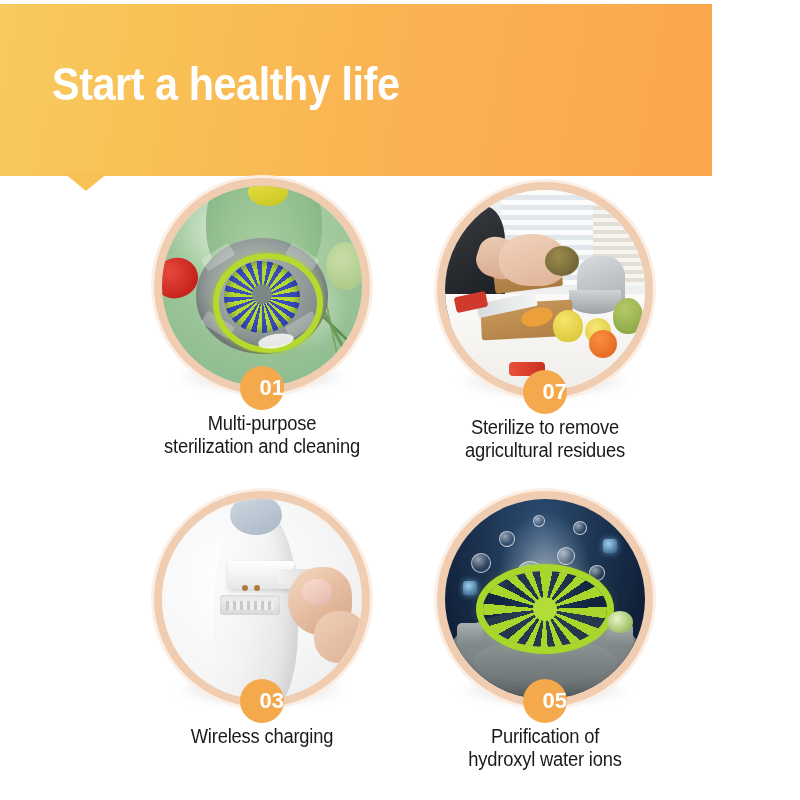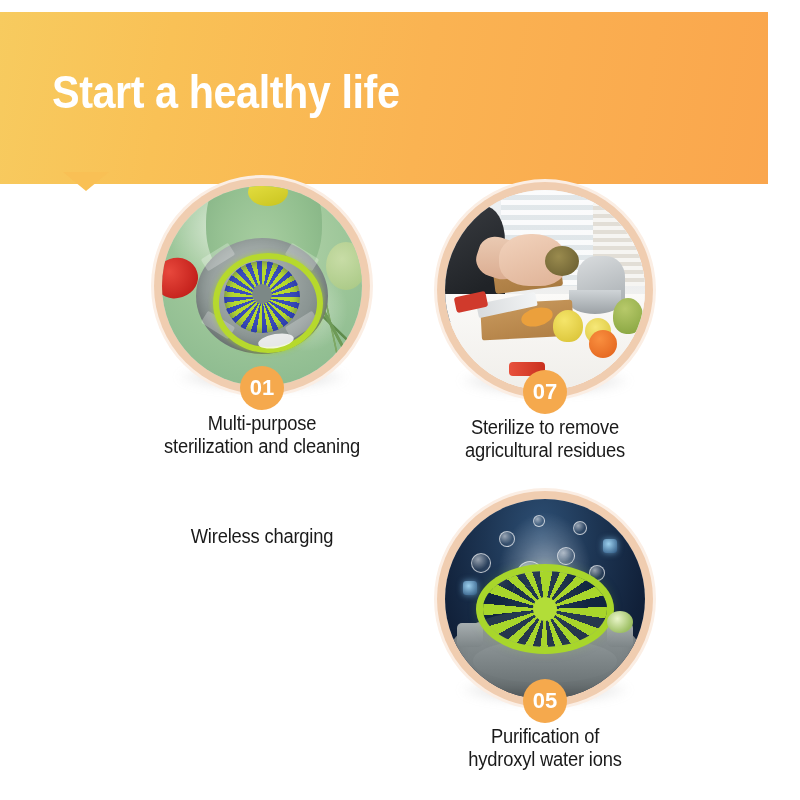--- a/index.html
+++ b/index.html
@@ -12,22 +12,22 @@
     background: #ffffff;
     font-family: "Liberation Sans", sans-serif;
     overflow: hidden;
     position: relative;
   }
 
   
   .banner {
     position: absolute;
     left: 0;
-    top: 12px;
-    width: 768px;
+    top: 4px;
+    width: 712px;
     height: 172px;
     background: linear-gradient(100deg, #f7cb5f 0%, #f9c156 22%, #fab352 55%, #faa64d 100%);
   }
   .banner-tail {
     position: absolute;
     left: 63px;
     top: 172px;
     width: 0;
     height: 0;
     border-left: 23px solid transparent;
@@ -455,21 +455,21 @@
     top: 180px;
     transform: translateX(-50%);
     width: 44px;
     height: 44px;
     border-radius: 50%;
     background: #f5a94d;
     color: #ffffff;
     font-size: 22px;
     font-weight: 600;
     line-height: 44px;
-    text-align: center;
+    text-align: right;
     letter-spacing: 0px;
     z-index: 5;
   }
 
   
   .caption {
     margin-top: 26px;
     font-size: 19.5px;
     line-height: 1.2;
     color: #1a1a1a;
@@ -548,20 +548,40 @@
       </div>
       <div class="badge">07</div>
     </div>
     <div class="caption">
       <span class="ln">Sterilize to remove</span>
       <span class="ln">agricultural residues</span>
     </div>
   </div>
 
   <div class="feature pos-2">
+    <div class="circle-wrap">
+      <div class="circle-shadow"></div>
+      <div class="circle">
+        <div class="scene">
+          <div class="s3-bg"></div>
+          <div class="s3-device"></div>
+          <div class="s3-cap"></div>
+          <div class="s3-port"></div>
+          <div class="s3-contacts"></div>
+          <div class="s3-connector"></div>
+          <div class="s3-cable"></div>
+          <div class="s3-pin1"></div>
+          <div class="s3-pin2"></div>
+          <div class="s3-thumb"></div>
+          <div class="s3-nail"></div>
+          <div class="s3-finger"></div>
+        </div>
+      </div>
+      <div class="badge">03</div>
+    </div>
     <div class="caption">
       <span class="ln">Wireless charging</span>
 
     </div>
   </div>
 
   <div class="feature pos-3">
     <div class="circle-wrap">
       <div class="circle-shadow"></div>
       <div class="circle">

